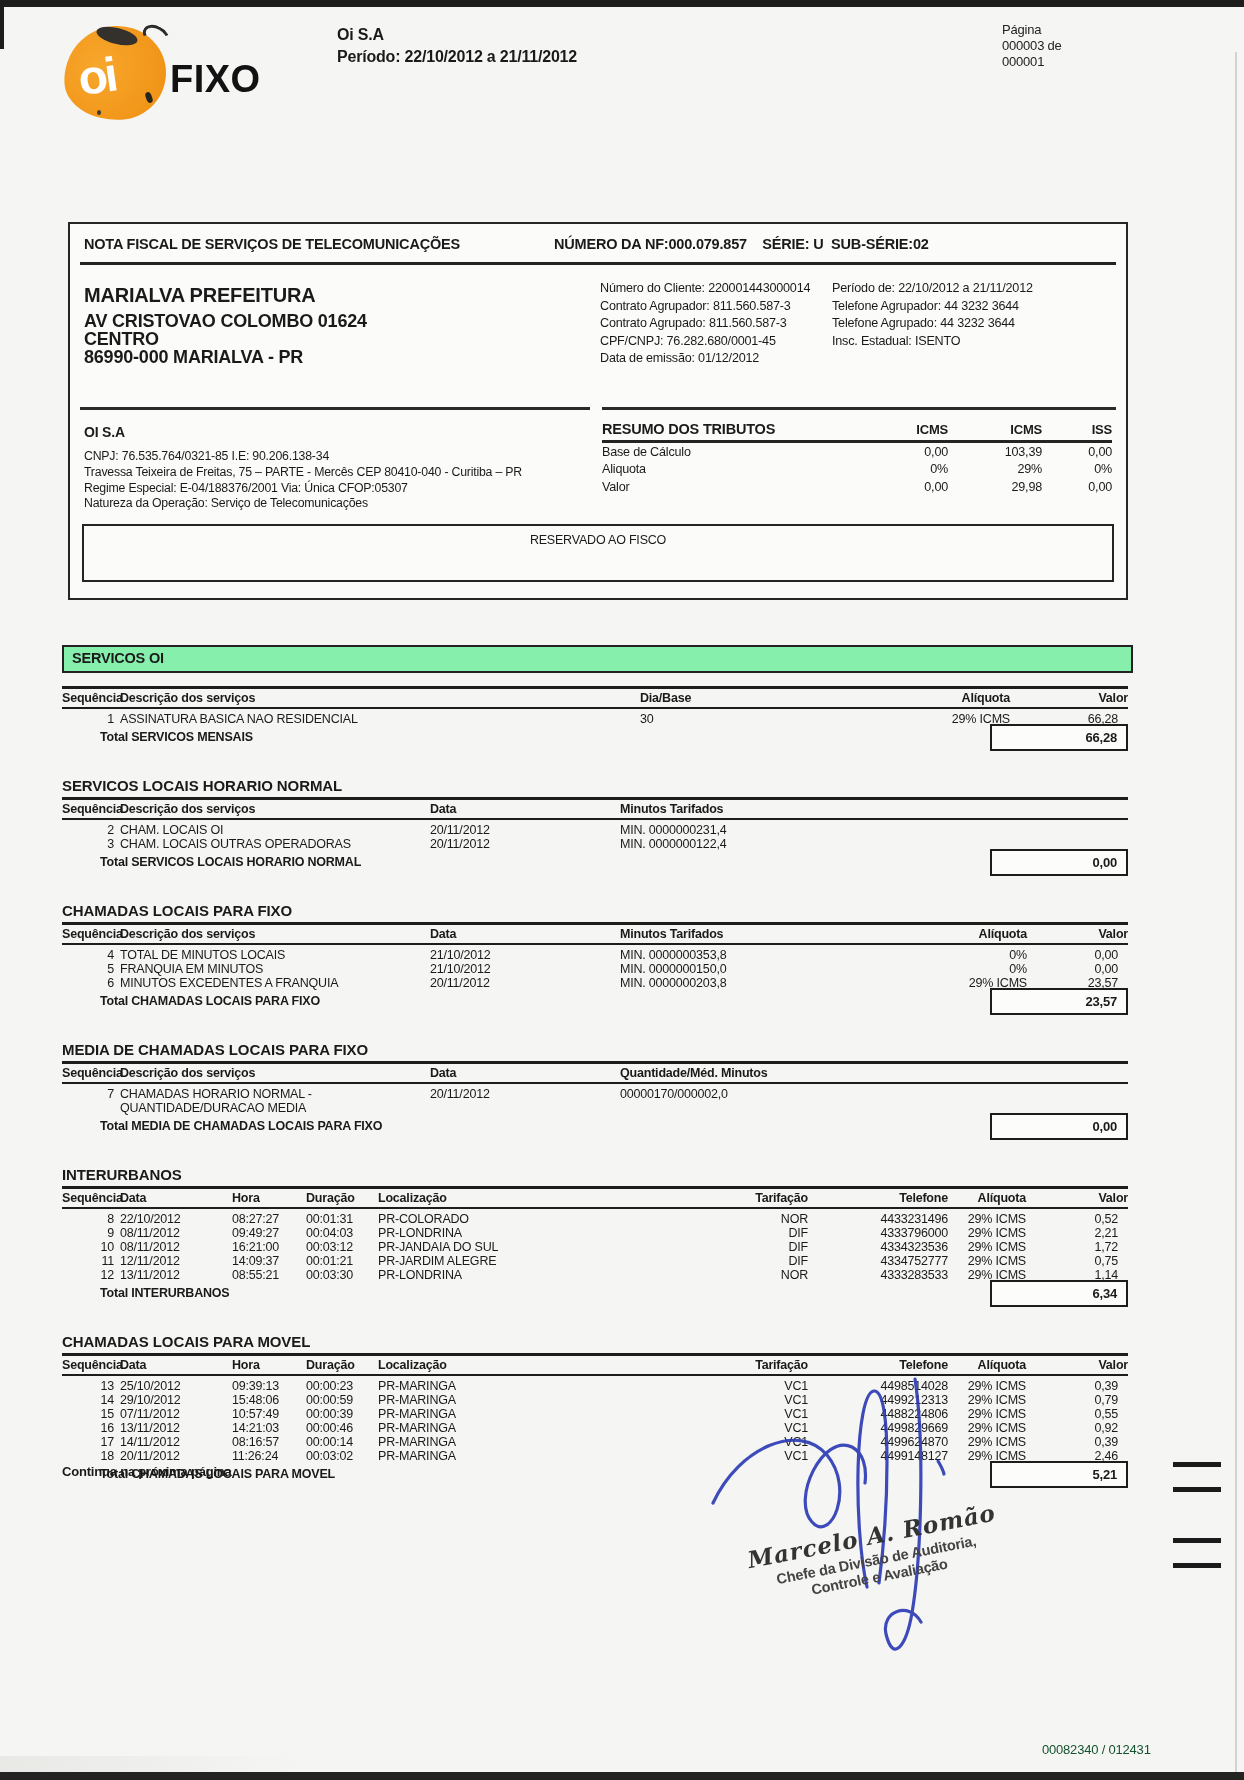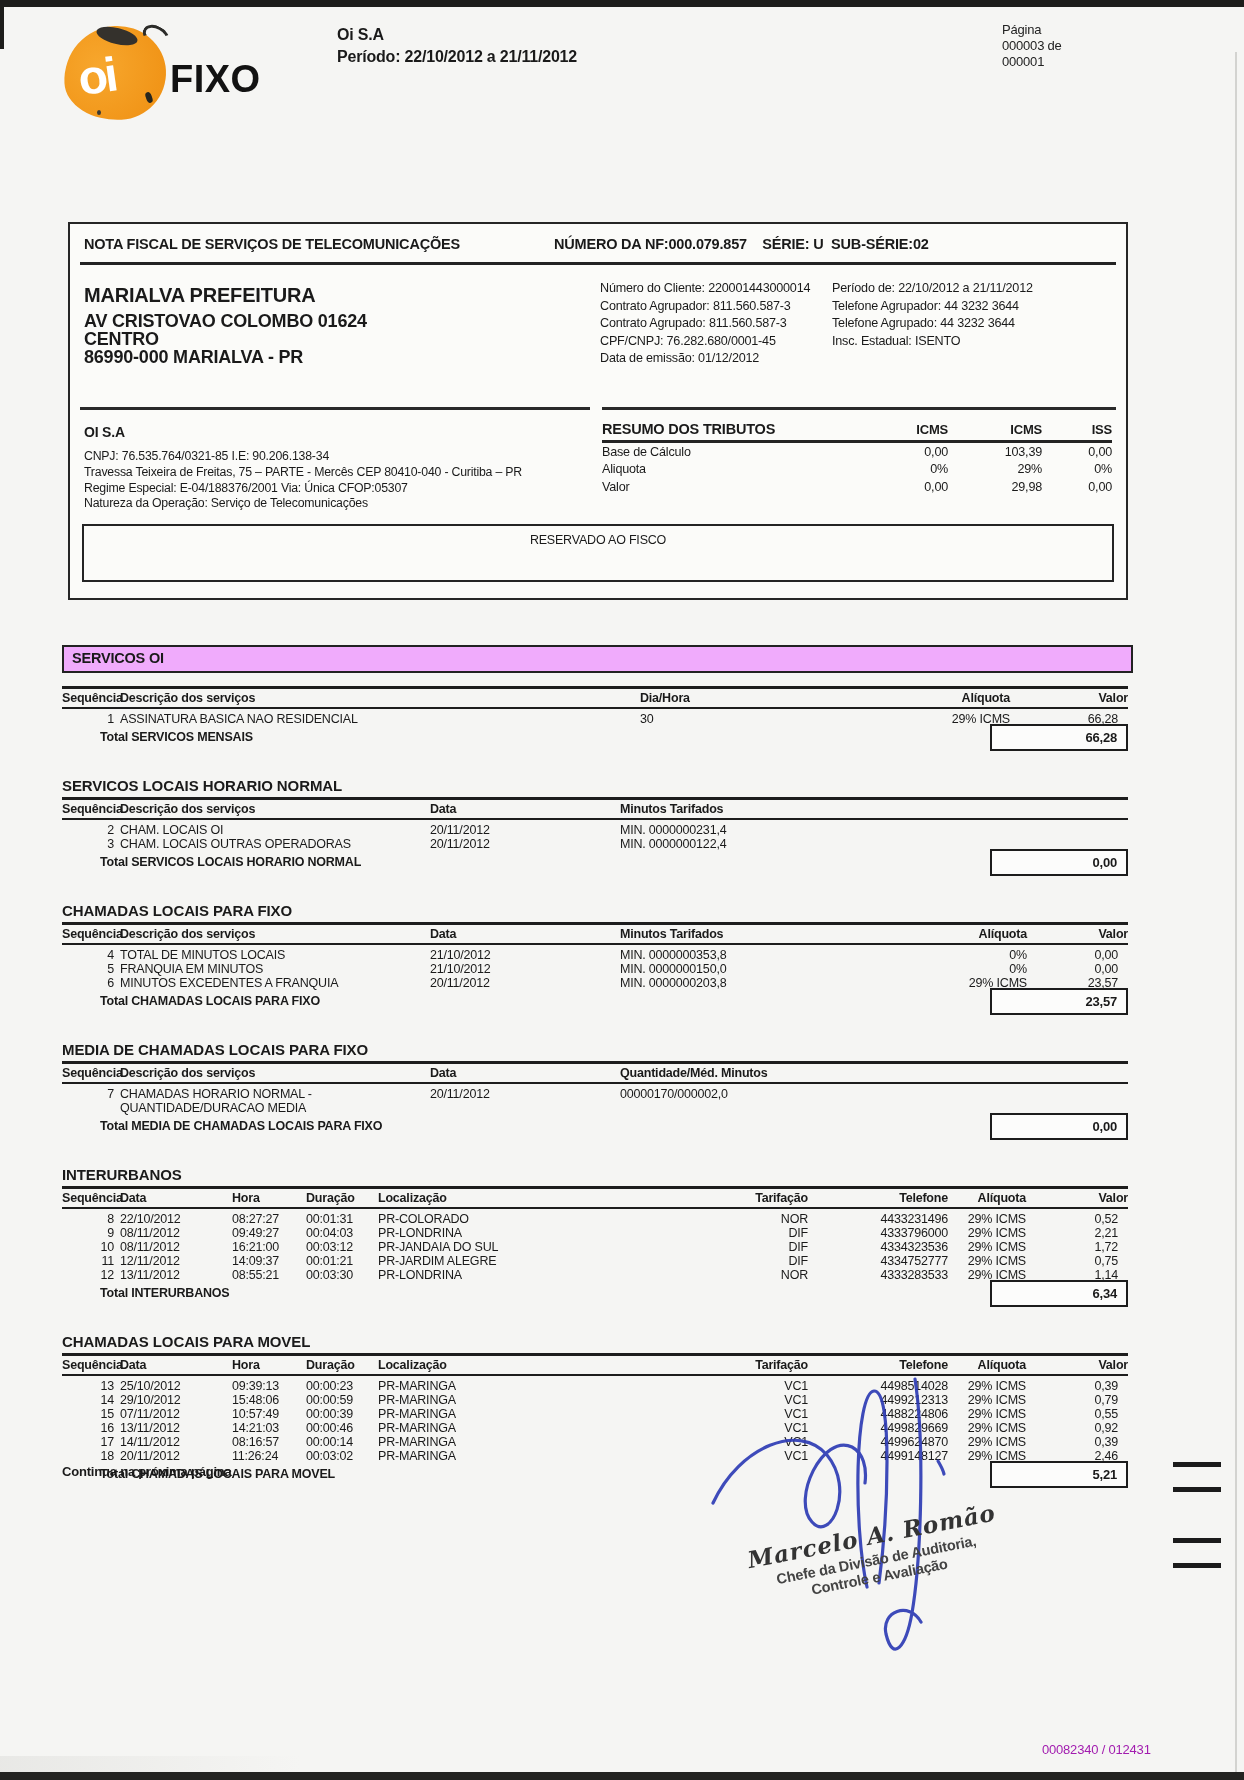--- a/index.html
+++ b/index.html
@@ -59,41 +59,41 @@
   .trib-head .trib-c{font-weight:bold;font-size:13px;}
   .trib-underline{height:2.5px;background:#242424;margin-top:3px;}
   .trib-row{display:flex;font-size:12.6px;line-height:16.5px;margin-top:1px;}
   .trib-label{flex:1;}
   .trib-row .trib-c{font-weight:bold;font-weight:normal;}
   .fisco{position:absolute;left:12px;right:12px;top:300px;height:54px;border:2.5px solid #242424;text-align:center;}
   .fisco-label{font-size:12.5px;margin-top:7px;}
   .fisco-code{font-weight:bold;font-size:16.5px;margin-top:3px;letter-spacing:0.2px;}
   
   .svc-box{left:62px;top:645px;width:1059px;height:24px;border:2.5px solid #222;
-    font-weight:bold;font-size:14.5px;line-height:23px;padding-left:8px;background:#f0abfc;}
+    font-weight:bold;font-size:14.5px;line-height:23px;padding-left:8px;background:#86efac;}
   
   .sections{left:62px;top:686px;width:1066px;}
   .section{margin-bottom:26px;}
   .sec-title{font-weight:bold;font-size:15px;line-height:16px;margin-bottom:3px;letter-spacing:-0.1px;}
   .sec-table{border-top:3px solid #1d1d1d;}
   .thead{display:flex;font-weight:bold;font-size:12.5px;line-height:13px;
     padding:3px 0 2px;border-bottom:2px solid #1d1d1d;}
   .rows{padding-top:3px;}
   .trow{display:flex;font-size:12.5px;line-height:14px;}
   .cell{box-sizing:border-box;flex:none;white-space:pre-line;}
   .al{text-align:left;} .ar{text-align:right;}
   .c-seq{padding-right:6px;} .c-val{padding-right:10px;} .c-desc{padding-right:4px;}
   .totalrow{position:relative;height:25px;margin-top:1px;}
   .tlabel{font-weight:bold;font-size:12.5px;padding:6px 0 0 38px;}
   .tbox{position:absolute;right:0;top:-3px;width:125px;height:23px;border:2.5px solid #1c1c1c;
     background:#fcfcfb;display:flex;align-items:center;justify-content:flex-end;
     padding-right:9px;font-weight:bold;font-size:13px;}
   
   .continua{left:62px;top:1464px;font-weight:bold;font-size:13px;}
-  .doc-number{left:1042px;top:1742px;font-size:13px;color:#a21caf;}
+  .doc-number{left:1042px;top:1742px;font-size:13px;color:#14532d;}
   .sig-svg{left:695px;top:1375px;}
   .stamp{left:735px;top:1522px;width:280px;transform:rotate(-11deg);text-align:center;color:#3b3b3b;}
   .stamp-l1{font-family:"DejaVu Serif", serif;font-style:italic;font-weight:bold;
     font-size:23px;letter-spacing:1px;color:#333;}
   .stamp-l2{font-size:14.5px;font-weight:bold;margin-top:3px;color:#434343;}
   .stamp-l3{font-size:14.5px;font-weight:bold;margin-top:1px;color:#434343;}
 </style>
 </head>
 <body>
 
@@ -204,21 +204,21 @@
 </div>
 
 <div class="abs svc-box">SERVICOS OI</div>
 
 <div class="abs sections" id="sections">
     <div class="section">
       <div class="sec-table">
         <div class="thead">
           <span class="cell al" style="width: 58px; white-space: nowrap;">Sequência</span>
           <span class="cell al" style="width: 520px;">Descrição dos serviços</span>
-          <span class="cell al" style="width: 230px;">Dia/Hora</span>
+          <span class="cell al" style="width: 230px;">Dia/Base</span>
           <span class="cell ar" style="width: 140px;">Alíquota</span>
           <span class="cell ar" style="width: 118px;">Valor</span>
         </div>
         <div class="rows">
           <div class="trow">
             <span class="cell ar c-seq" style="width: 58px;">1</span>
             <span class="cell al c-desc" style="width: 520px;">ASSINATURA BASICA NAO RESIDENCIAL</span>
             <span class="cell al" style="width: 230px;">30</span>
             <span class="cell ar" style="width: 140px;">29% ICMS</span>
             <span class="cell ar c-val" style="width: 118px;">66,28</span>

